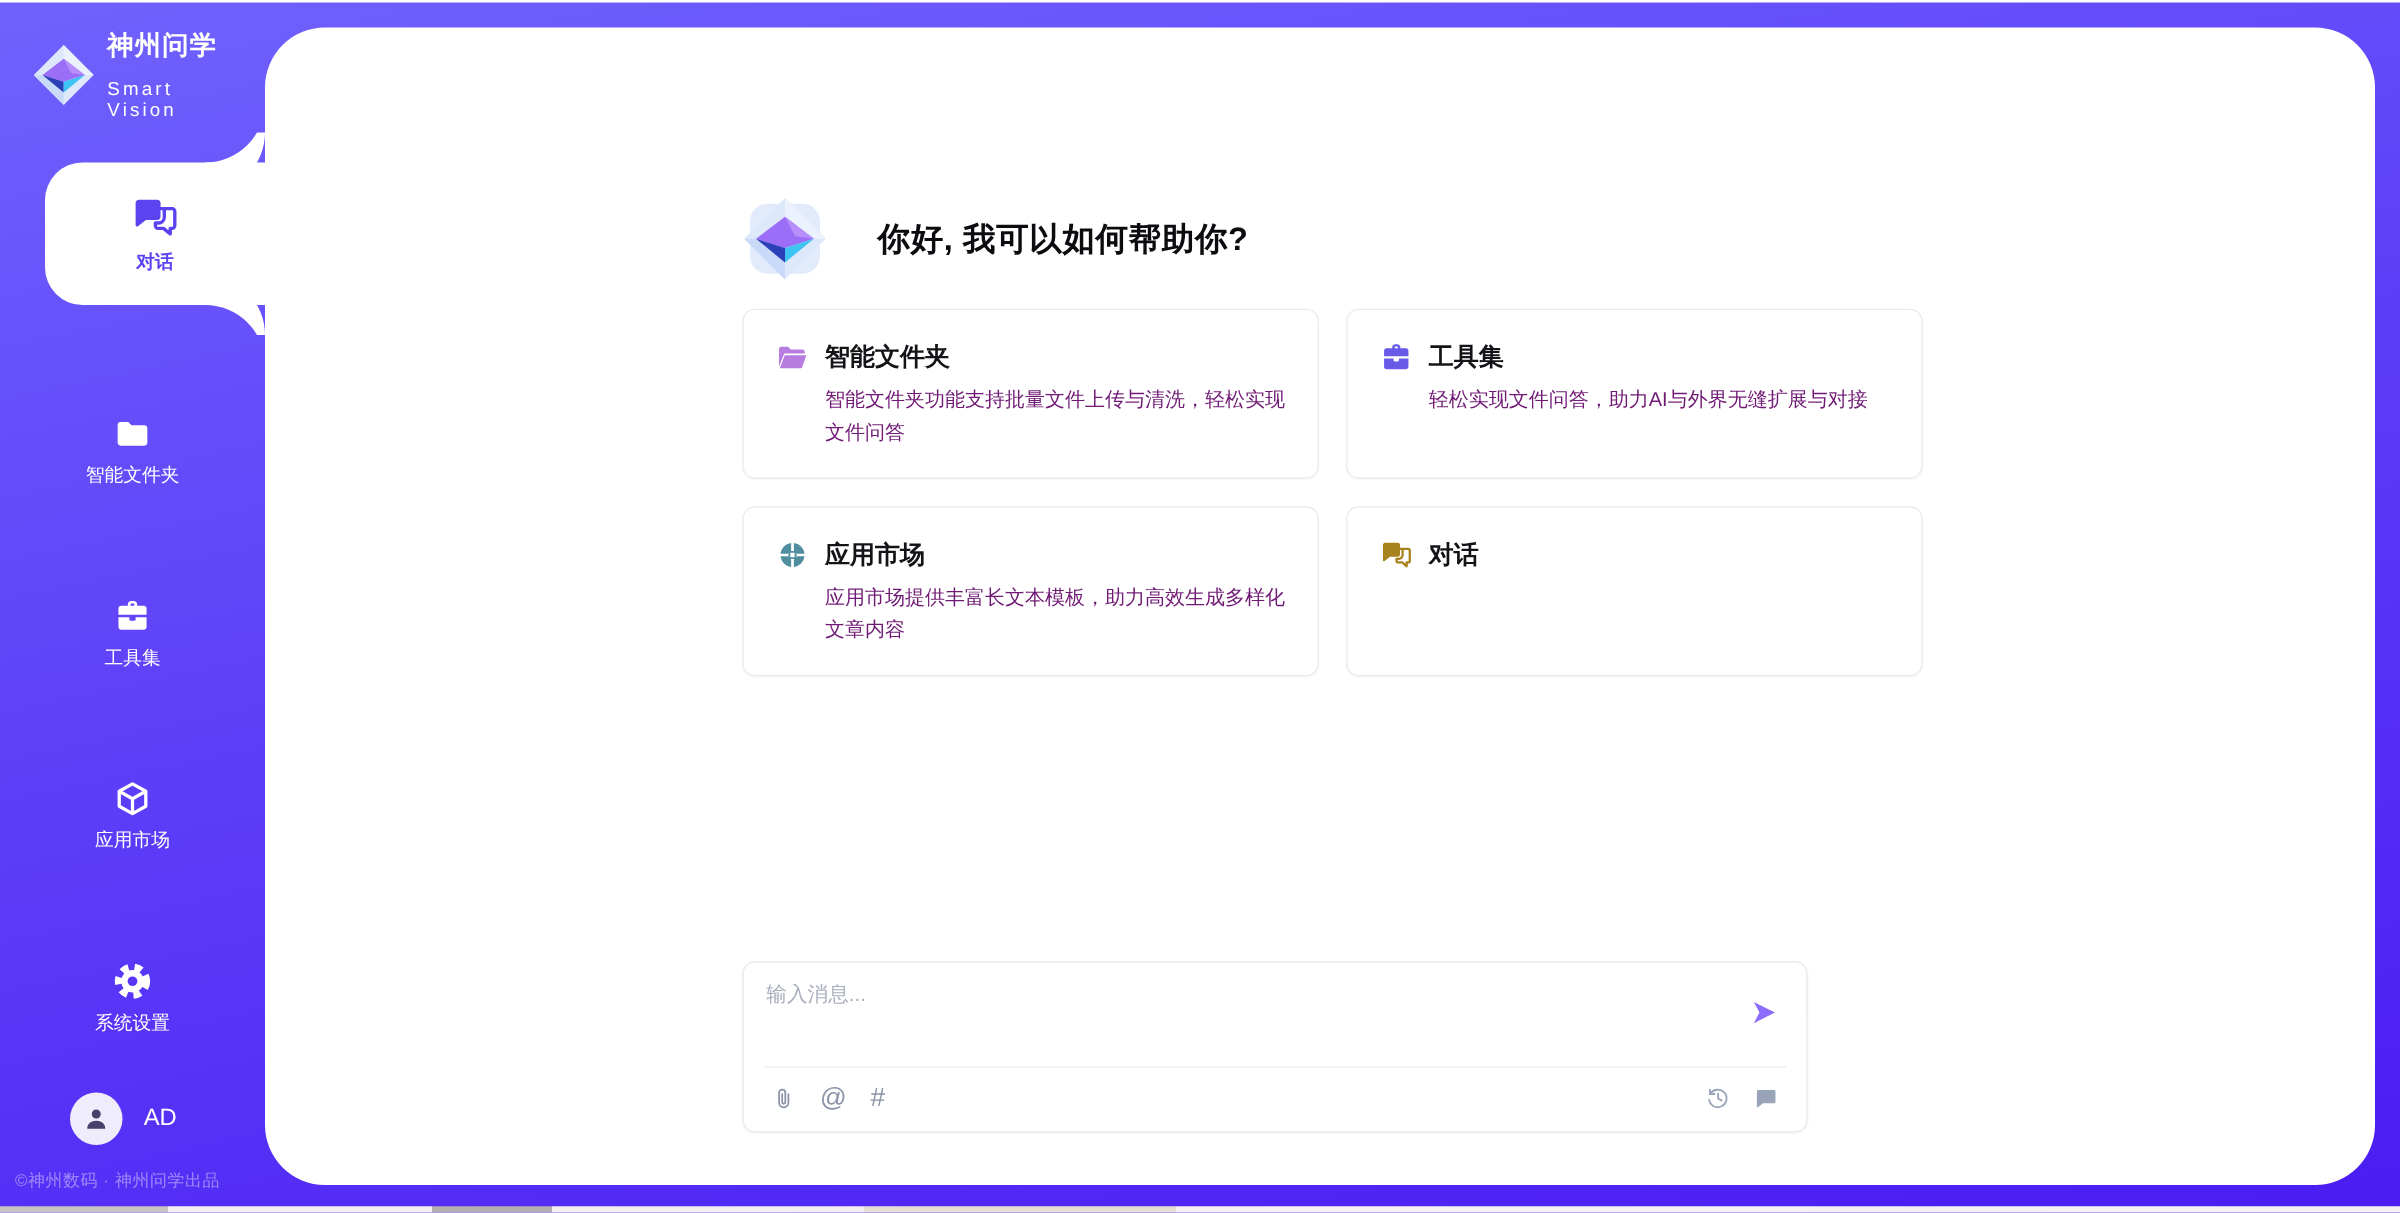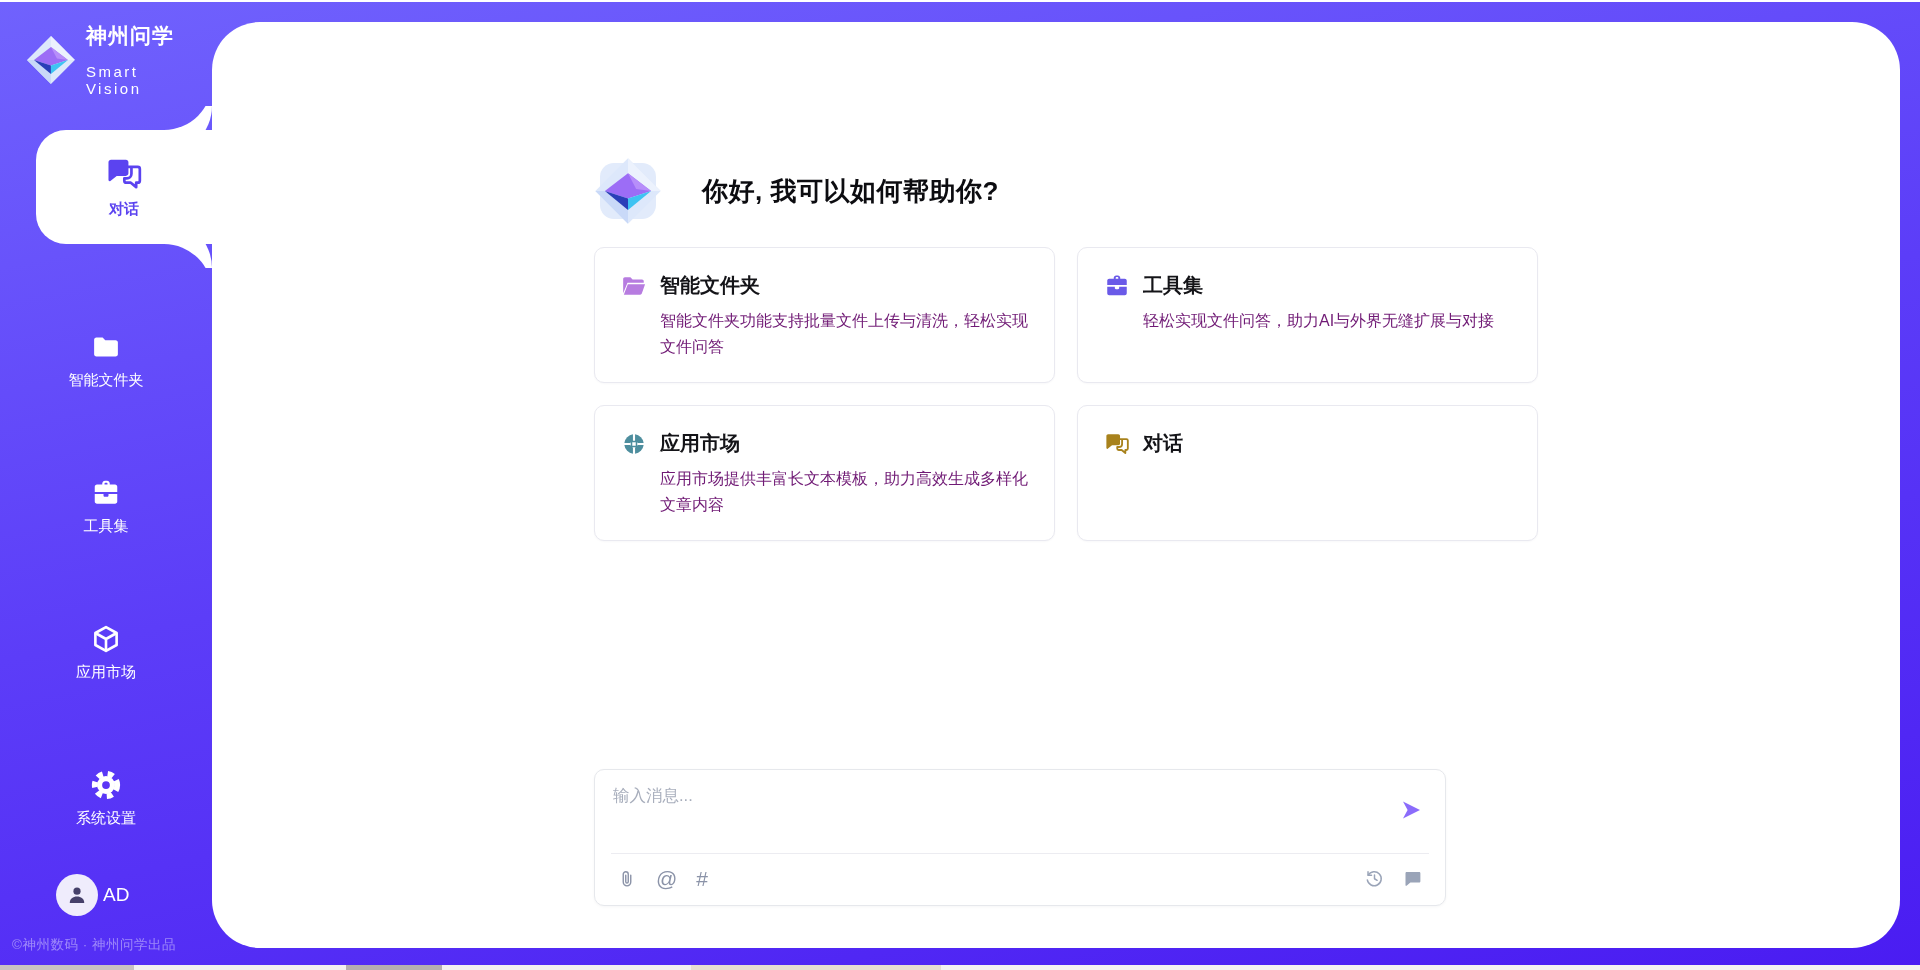--- a/index.html
+++ b/index.html
@@ -42,21 +42,21 @@
     content:""; position:absolute; right:0; top:-48px; width:48px; height:48px;
     background:transparent; border-bottom-right-radius:48px; box-shadow:0 24px 0 0 #ffffff;
   }
   .nav-item.active::after {
     content:""; position:absolute; right:0; bottom:-48px; width:48px; height:48px;
     background:transparent; border-top-right-radius:48px; box-shadow:0 -24px 0 0 #ffffff;
   }
   .nav-item.active .label { color:#5b43f0; font-weight:bold; }
   .nav-item.active svg { width:38px; height:38px; }
 
-  .user-block { position:absolute; left:56px; bottom:54px; display:flex; align-items:center; gap:5px; cursor:pointer; }
+  .user-block { position:absolute; left:56px; bottom:54px; display:flex; align-items:center; gap:17px; cursor:pointer; }
   .avatar { width:42px; height:42px; border-radius:50%; background:#efecfc; display:flex; align-items:center; justify-content:center; }
   .avatar svg { width:24px; height:24px; }
   .user-name { color:#ffffff; font-size:19px; }
   .sidebar-footer { position:absolute; left:12px; bottom:16px; color:rgba(255,255,255,0.42); font-size:13.5px; letter-spacing:0.5px;margin-top:28px; }
 
   
   .content { width:100%; height:100%; display:flex; flex-direction:column; align-items:center;margin-left:10px; }
   .column { width:944px; display:flex; flex-direction:column; flex:1; }
 
   .greeting { margin-top:135px; display:flex; align-items:center; gap:40px; }

